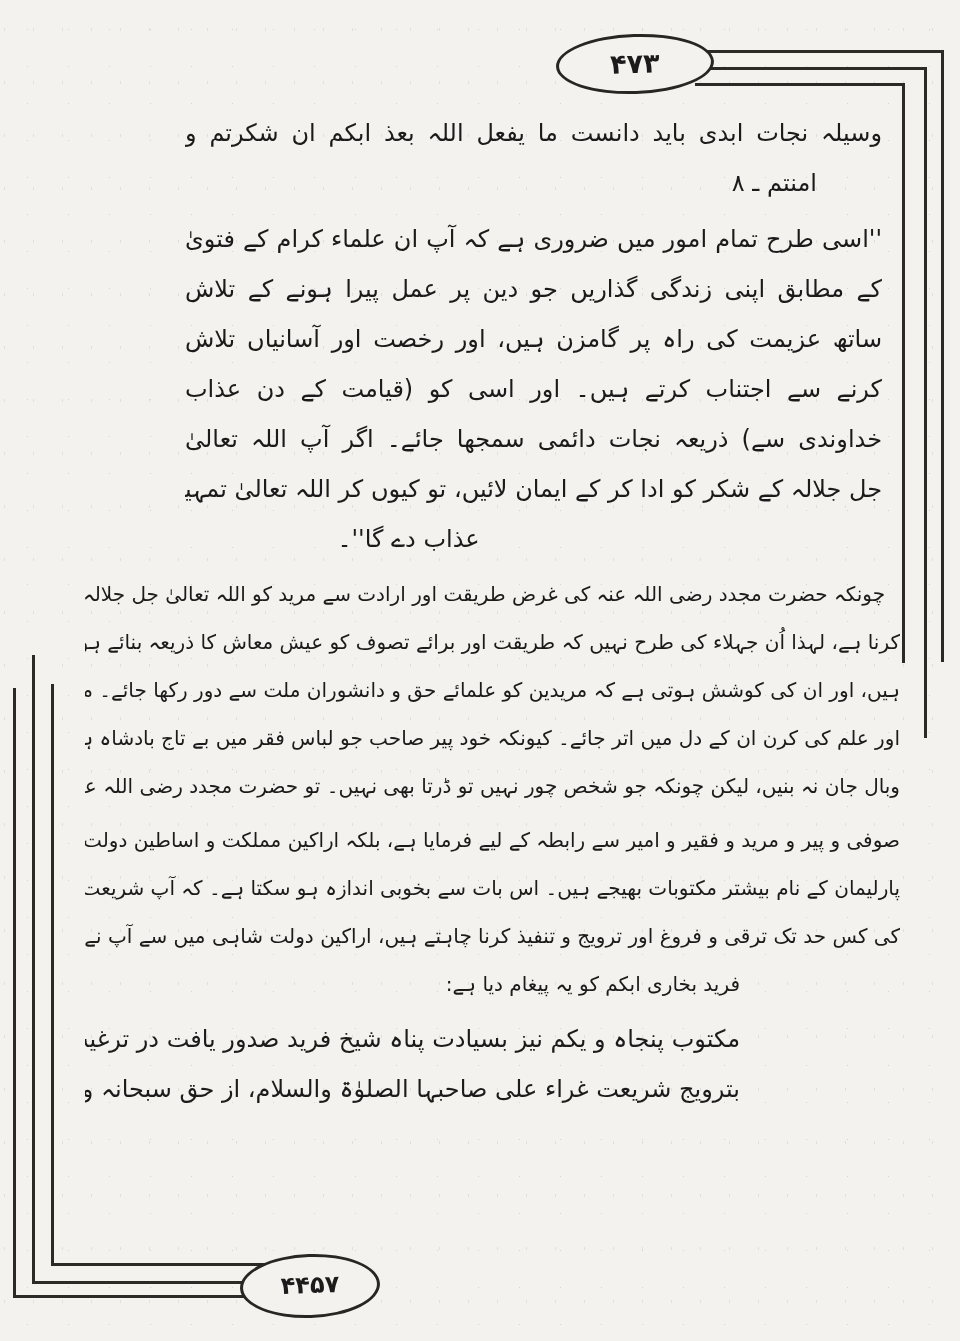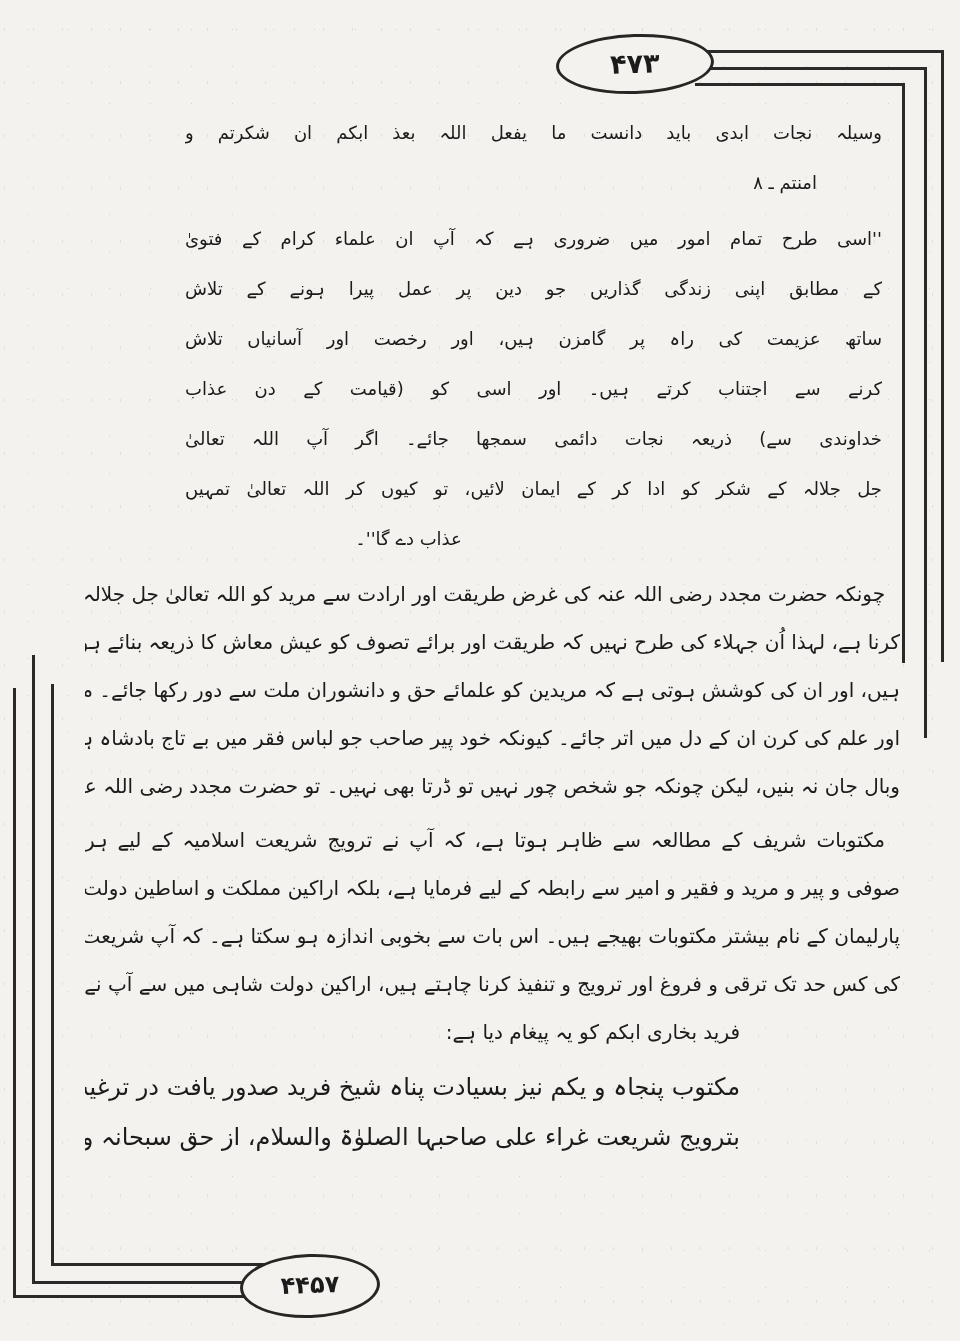--- a/index.html
+++ b/index.html
@@ -42,21 +42,21 @@
   #oval-bottom{left:240px;top:1254px;width:134px;height:58px;font-size:24px;transform:rotate(-2deg);}
   .oval span{transform:translateY(-1px);}
 
   
   .content{
     position:absolute;left:85px;top:108px;width:815px;
     direction:rtl;z-index:2;
   }
   .block{margin-top:6px;}
   .block:first-child{margin-top:0;}
-  .quote{padding:0 18px 0 100px;font-size:18px;line-height:50px;}
+  .quote{padding:0 18px 0 100px;font-size:24px;line-height:50px;}
   .body{font-size:20px;line-height:48px;}
   .verse{font-size:24px;line-height:50px;}
   .line{white-space:nowrap;overflow:hidden;}
   .line.j{text-align:justify;text-align-last:justify;}
   .line.r{text-align:right;}
 </style>
 </head>
 <body>
 
 <div class="page">
@@ -92,21 +92,20 @@
         <div class="line r" style="padding-right: 250px; text-align: center;">عذاب دے گا''۔</div>
       </div>
       <div class="block body">
         <div class="line j" style="padding-right: 15px;">چونکہ حضرت مجدد رضی اللہ عنہ کی غرض طریقت اور ارادت سے مرید کو اللہ تعالیٰ جل جلالہ سے وابستہ</div>
         <div class="line j">کرنا ہے، لہذا اُن جہلاء کی طرح نہیں کہ طریقت اور برائے تصوف کو عیش معاش کا ذریعہ بنائے ہوئے</div>
         <div class="line j">ہیں، اور ان کی کوشش ہوتی ہے کہ مریدین کو علمائے حق و دانشوران ملت سے دور رکھا جائے۔ مبادا کہیں حق</div>
         <div class="line j">اور علم کی کرن ان کے دل میں اتر جائے۔ کیونکہ خود پیر صاحب جو لباس فقر میں بے تاج بادشاہ ہیں، کیلئے</div>
         <div class="line j">وبال جان نہ بنیں، لیکن چونکہ جو شخص چور نہیں تو ڈرتا بھی نہیں۔ تو حضرت مجدد رضی اللہ عنہ ہر مسئلے میں علمائے</div>
       </div>
       <div class="block body">
-        <div class="line j" style="padding-right: 15px;">مکتوبات شریف کے مطالعہ سے ظاہر ہوتا ہے، کہ آپ نے ترویج شریعت اسلامیہ کے لیے ہر</div>
         <div class="line j">صوفی و پیر و مرید و فقیر و امیر سے رابطہ کے لیے فرمایا ہے، بلکہ اراکین مملکت و اساطین دولت ہند اور اعضاء</div>
         <div class="line j">پارلیمان کے نام بیشتر مکتوبات بھیجے ہیں۔ اس بات سے بخوبی اندازہ ہو سکتا ہے۔ کہ آپ شریعت اسلامیہ</div>
         <div class="line j">کی   کس حد تک ترقی و فروغ اور ترویج و تنفیذ کرنا چاہتے ہیں، اراکین دولت شاہی میں سے آپ نے شیخ</div>
         <div class="line r" style="padding-right: 160px;">فرید بخاری ابکم کو یہ پیغام دیا ہے:</div>
       </div>
       <div class="block verse">
         <div class="line r" style="padding-right: 160px;">مکتوب پنجاہ و یکم نیز بسیادت پناہ شیخ فرید صدور یافت در ترغیب</div>
         <div class="line r" style="padding-right: 160px;">بترویج شریعت غراء علی صاحبہا الصلوٰۃ والسلام، از حق سبحانہ و تعالیٰ</div>
       </div>
     </div>

